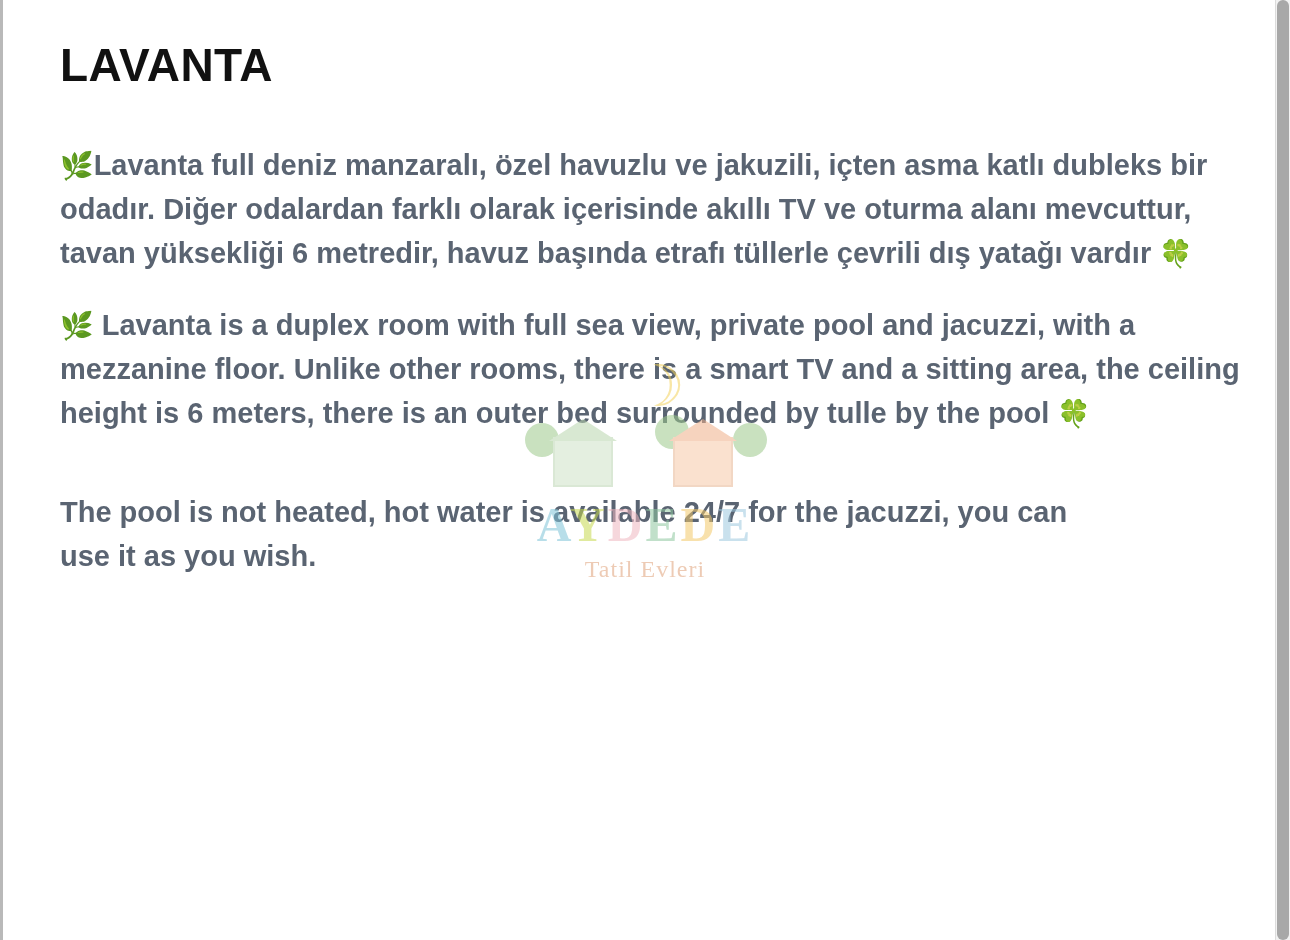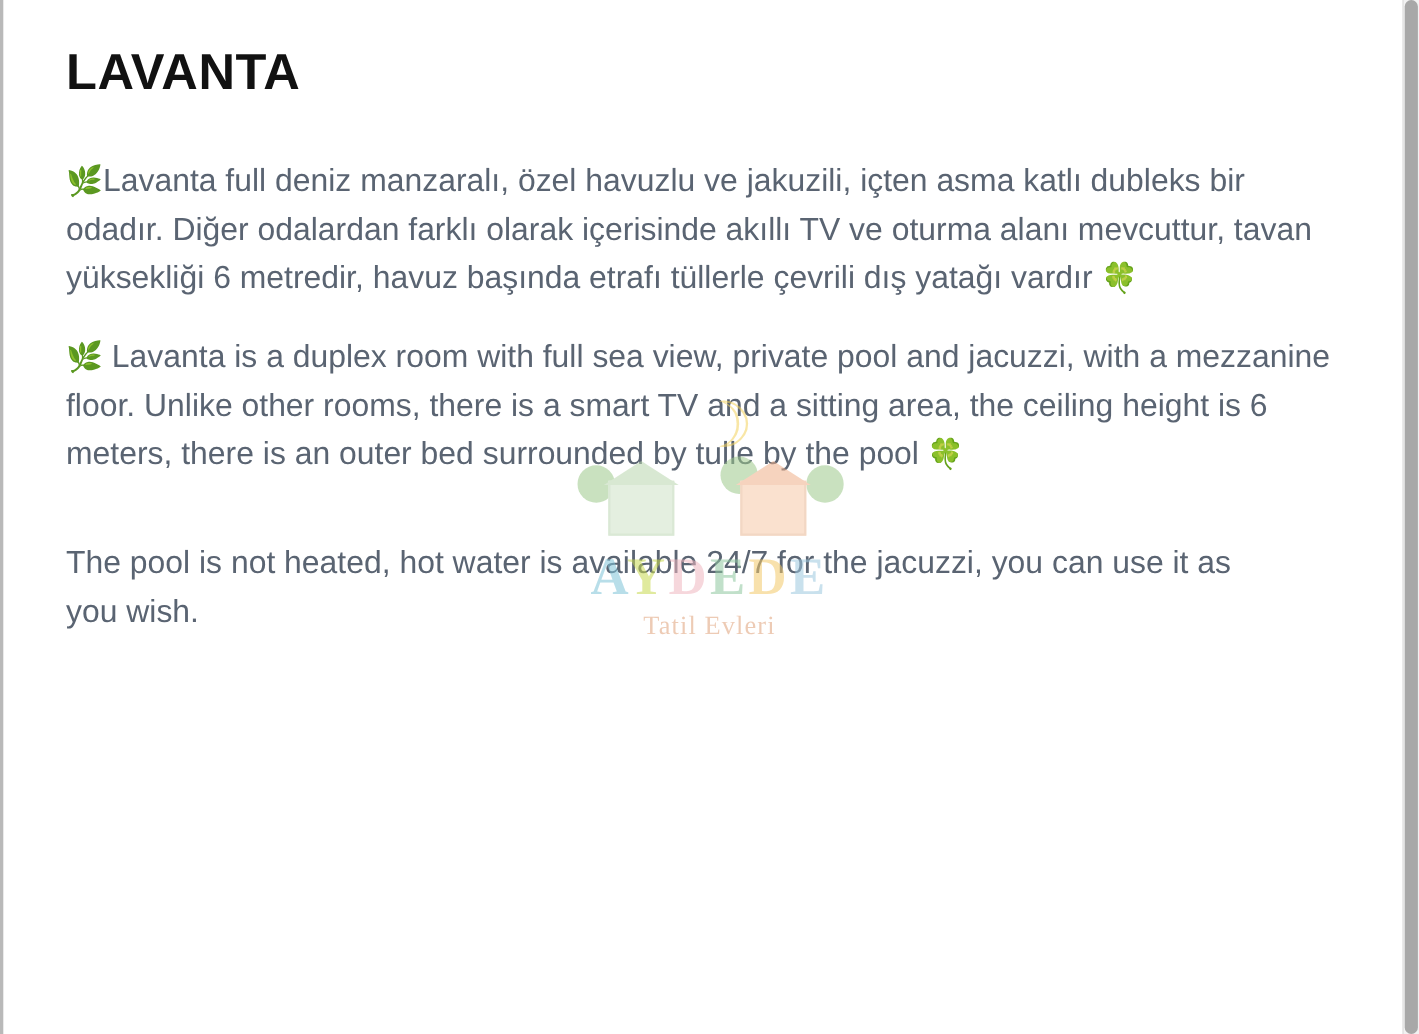--- a/index.html
+++ b/index.html
@@ -67,21 +67,21 @@
     margin: 0;
     padding-top: 40px;
     line-height: 1.1;
   }
 
   .para {
     font-size: 29px;
     line-height: 1.52;
     color: #5a6472;
     margin: 0;
-    font-weight: 400;
+    font-weight: 700;
   }
 
   .p1 { margin-top: 52px; max-width: 1150px; }
   .p2 { margin-top: 56px; max-width: 1100px; }
   .p3 { margin-top: 28px; max-width: 1180px; }
   .p4 { margin-top: 55px; max-width: 1060px; }
 
   .emoji {
     font-family: "DejaVu Sans", sans-serif;
     font-size: 27px;

